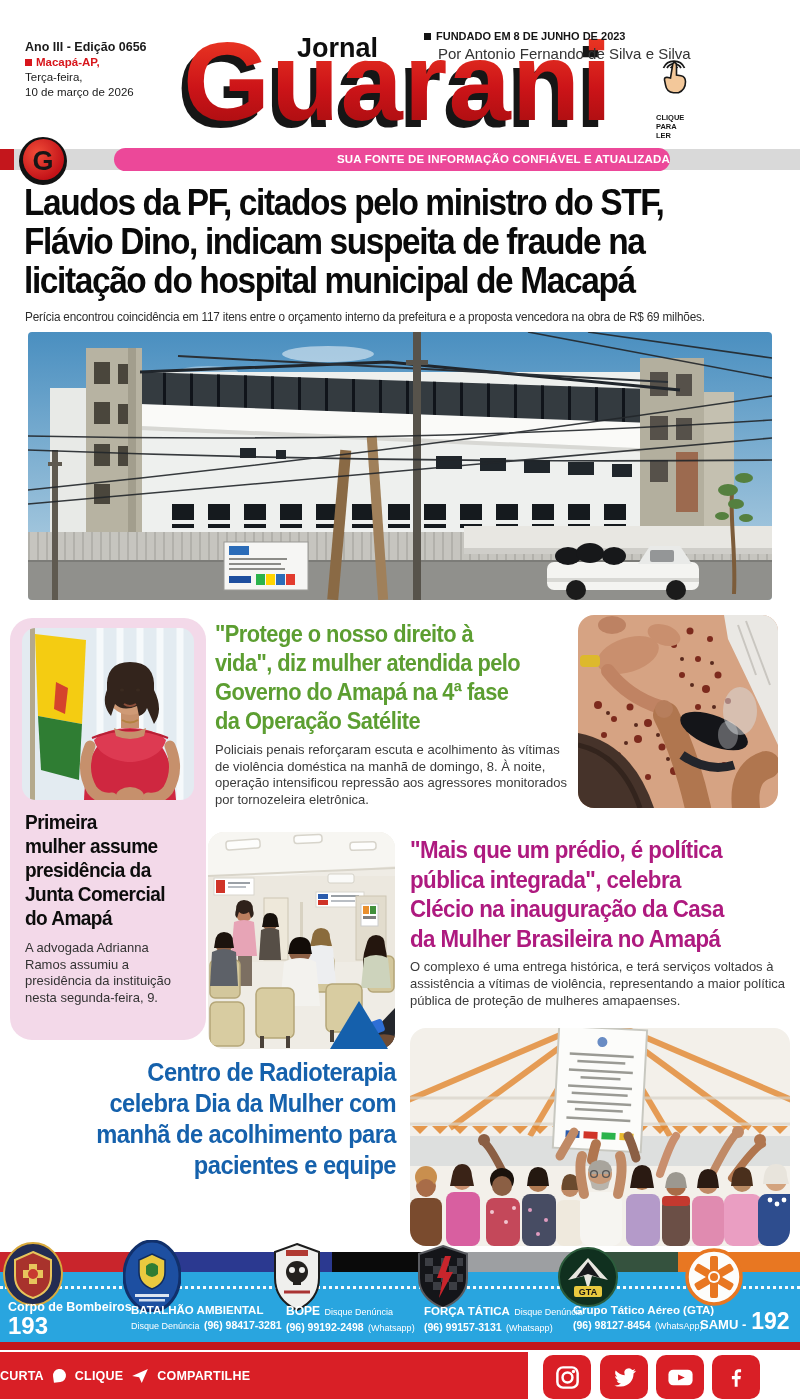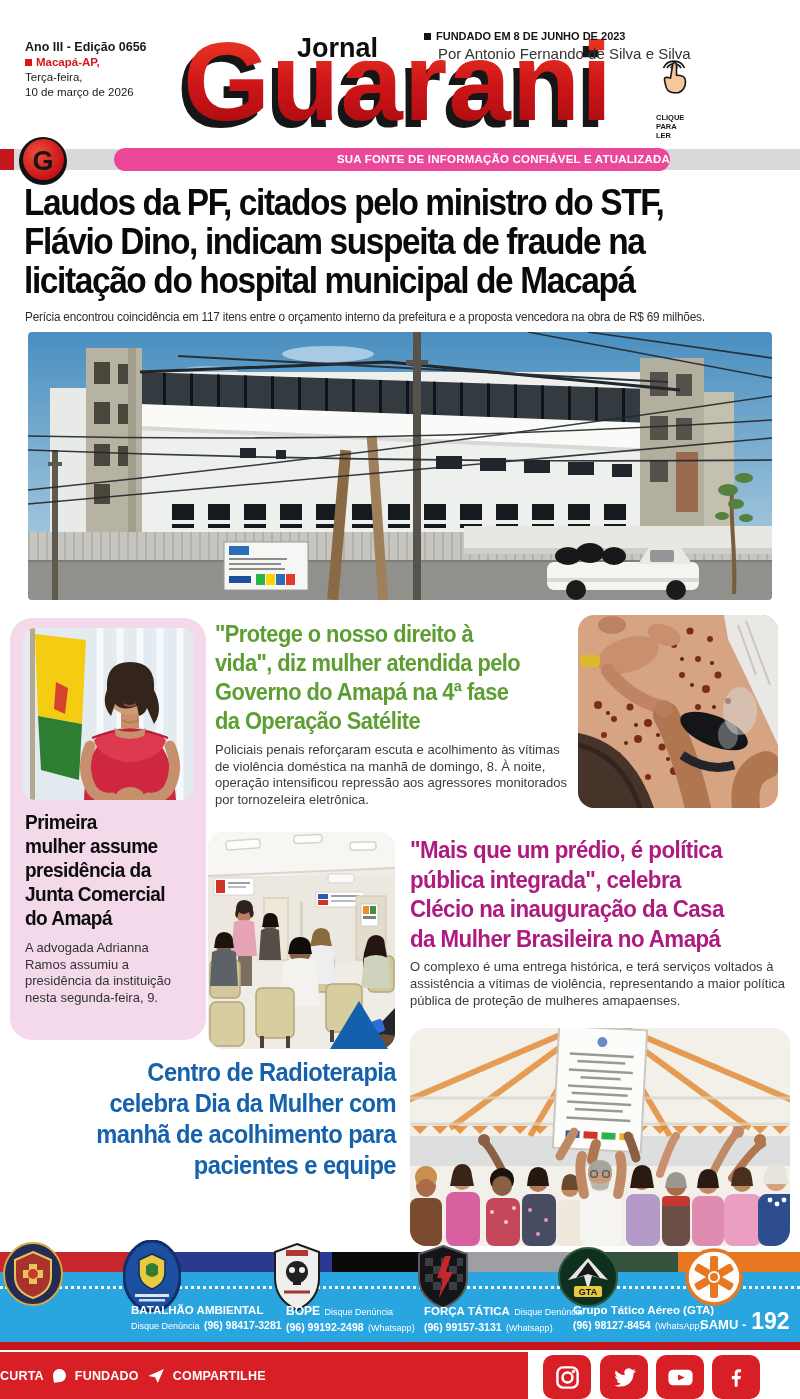--- a/index.html
+++ b/index.html
@@ -664,20 +664,24 @@
       <g fill="#e87722">
         <rect x="25" y="8" width="8" height="42" rx="2"></rect>
         <rect x="25" y="8" width="8" height="42" rx="2" transform="rotate(60 29 29)"></rect>
         <rect x="25" y="8" width="8" height="42" rx="2" transform="rotate(-60 29 29)"></rect>
       </g>
       <circle cx="29" cy="29" r="6" fill="#fdfdfb"></circle>
         <circle cx="29" cy="29" r="4" fill="#e87722"></circle>
     </svg>
   </div>
 
+  <div class="svc" id="svc1" style="left:8px;top:1300px;">
+    <span class="row n">Corpo de Bombeiros</span>
+    <span class="big">193</span>
+  </div>
   <div class="svc" style="left:131px;top:1303px;">
     <span class="row n">BATALHÃO AMBIENTAL</span>
     <span class="row"><span class="d">Disque Denúncia</span>
       <span class="p">(96) 98417-3281</span></span>
   </div>
   <div class="svc" style="left:286px;top:1303px;">
     <span class="row"><span class="n2">BOPE</span>
       <span class="d">Disque Denúncia</span></span>
     <span class="row"><span class="p">(96) 99192-2498</span>
       <span class="c">(Whatsapp)</span></span>
@@ -695,21 +699,21 @@
   </div>
   <div class="svc" id="svc6" style="left:700px;top:1308px;">
     <span class="n">SAMU -</span>
     <span class="big">192</span>
   </div>
 
   <div class="abs" id="redline"></div>
   <div class="abs" id="foot-bar">
     <span>CURTA</span>
     <span class="bub"></span>
-    <span>FUNDADO</span>
+    <span>CLIQUE</span>
     <span>
       <svg viewBox="0 0 18 16" width="16" height="14">
           <path d="M0 8 L18 0 L11 16 L8 9.5 Z" fill="#fff"></path>
         </svg>
     </span>
     <span>COMPARTILHE</span>
   </div>
 
   <div class="soc" id="soc-ig">
     <svg viewBox="0 0 24 24" width="27" height="27">

